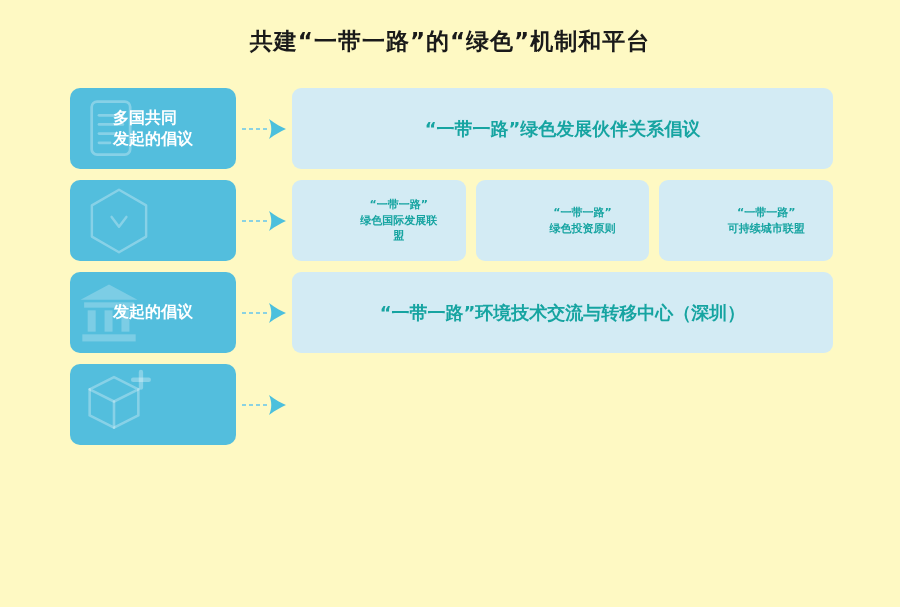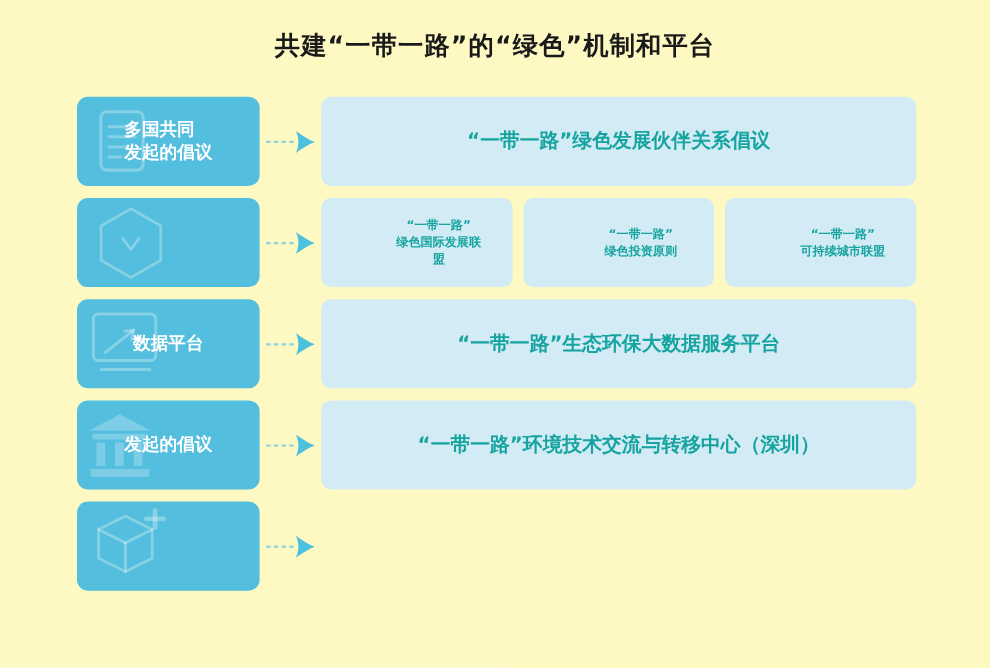--- a/index.html
+++ b/index.html
@@ -101,44 +101,20 @@
           <span class="item-label">“一带一路”
 绿色投资原则</span>
         </div>
         <div class="item">
           <span class="item-label">“一带一路”
 可持续城市联盟</span>
         </div>
       </div>
     </div>
 
-    <div class="row">
-      <div class="cat">
-        <span class="cat-icon">
-          <svg width="78" height="66" viewBox="0 0 84 72">
-            <rect class="icon-stroke" x="8" y="6" width="62" height="46" rx="5"></rect>
-            <path class="icon-stroke" d="M20 44 L48 22"></path>
-            <path class="icon-stroke" d="M48 22 L39 23 M48 22 L46 31"></path>
-            <line class="icon-stroke" x1="16" y1="61" x2="64" y2="61"></line>
-          </svg>
-        </span>
-        <span class="cat-label">数据平台</span>
-      </div>
-      <div class="arrowzone">
-        <svg width="46" height="24" viewBox="0 0 46 24">
-          <line x1="1" y1="12" x2="28" y2="12" stroke="#8ad2e2" stroke-width="2" stroke-dasharray="4 3"></line>
-          <path d="M28 2 C 35 7, 40 10, 45 12 C 40 14, 35 17, 28 22 C 31 15, 31 9, 28 2 Z" fill="#4cc0dd"></path>
-        </svg>
-      </div>
-      <div class="items">
-        <div class="item">
-          <span class="item-label">“一带一路”生态环保大数据服务平台</span>
-        </div>
-      </div>
-    </div>
 
     <div class="row">
       <div class="cat">
         <span class="cat-icon">
           <svg width="64" height="64" viewBox="0 0 72 72">
             <polygon class="icon-fill" points="36,4 68,21 4,21"></polygon>
             <rect class="icon-fill" x="8" y="24" width="56" height="6"></rect>
             <rect class="icon-fill" x="12" y="33" width="9" height="24"></rect>
             <rect class="icon-fill" x="31" y="33" width="9" height="24"></rect>
             <rect class="icon-fill" x="50" y="33" width="9" height="24"></rect>

